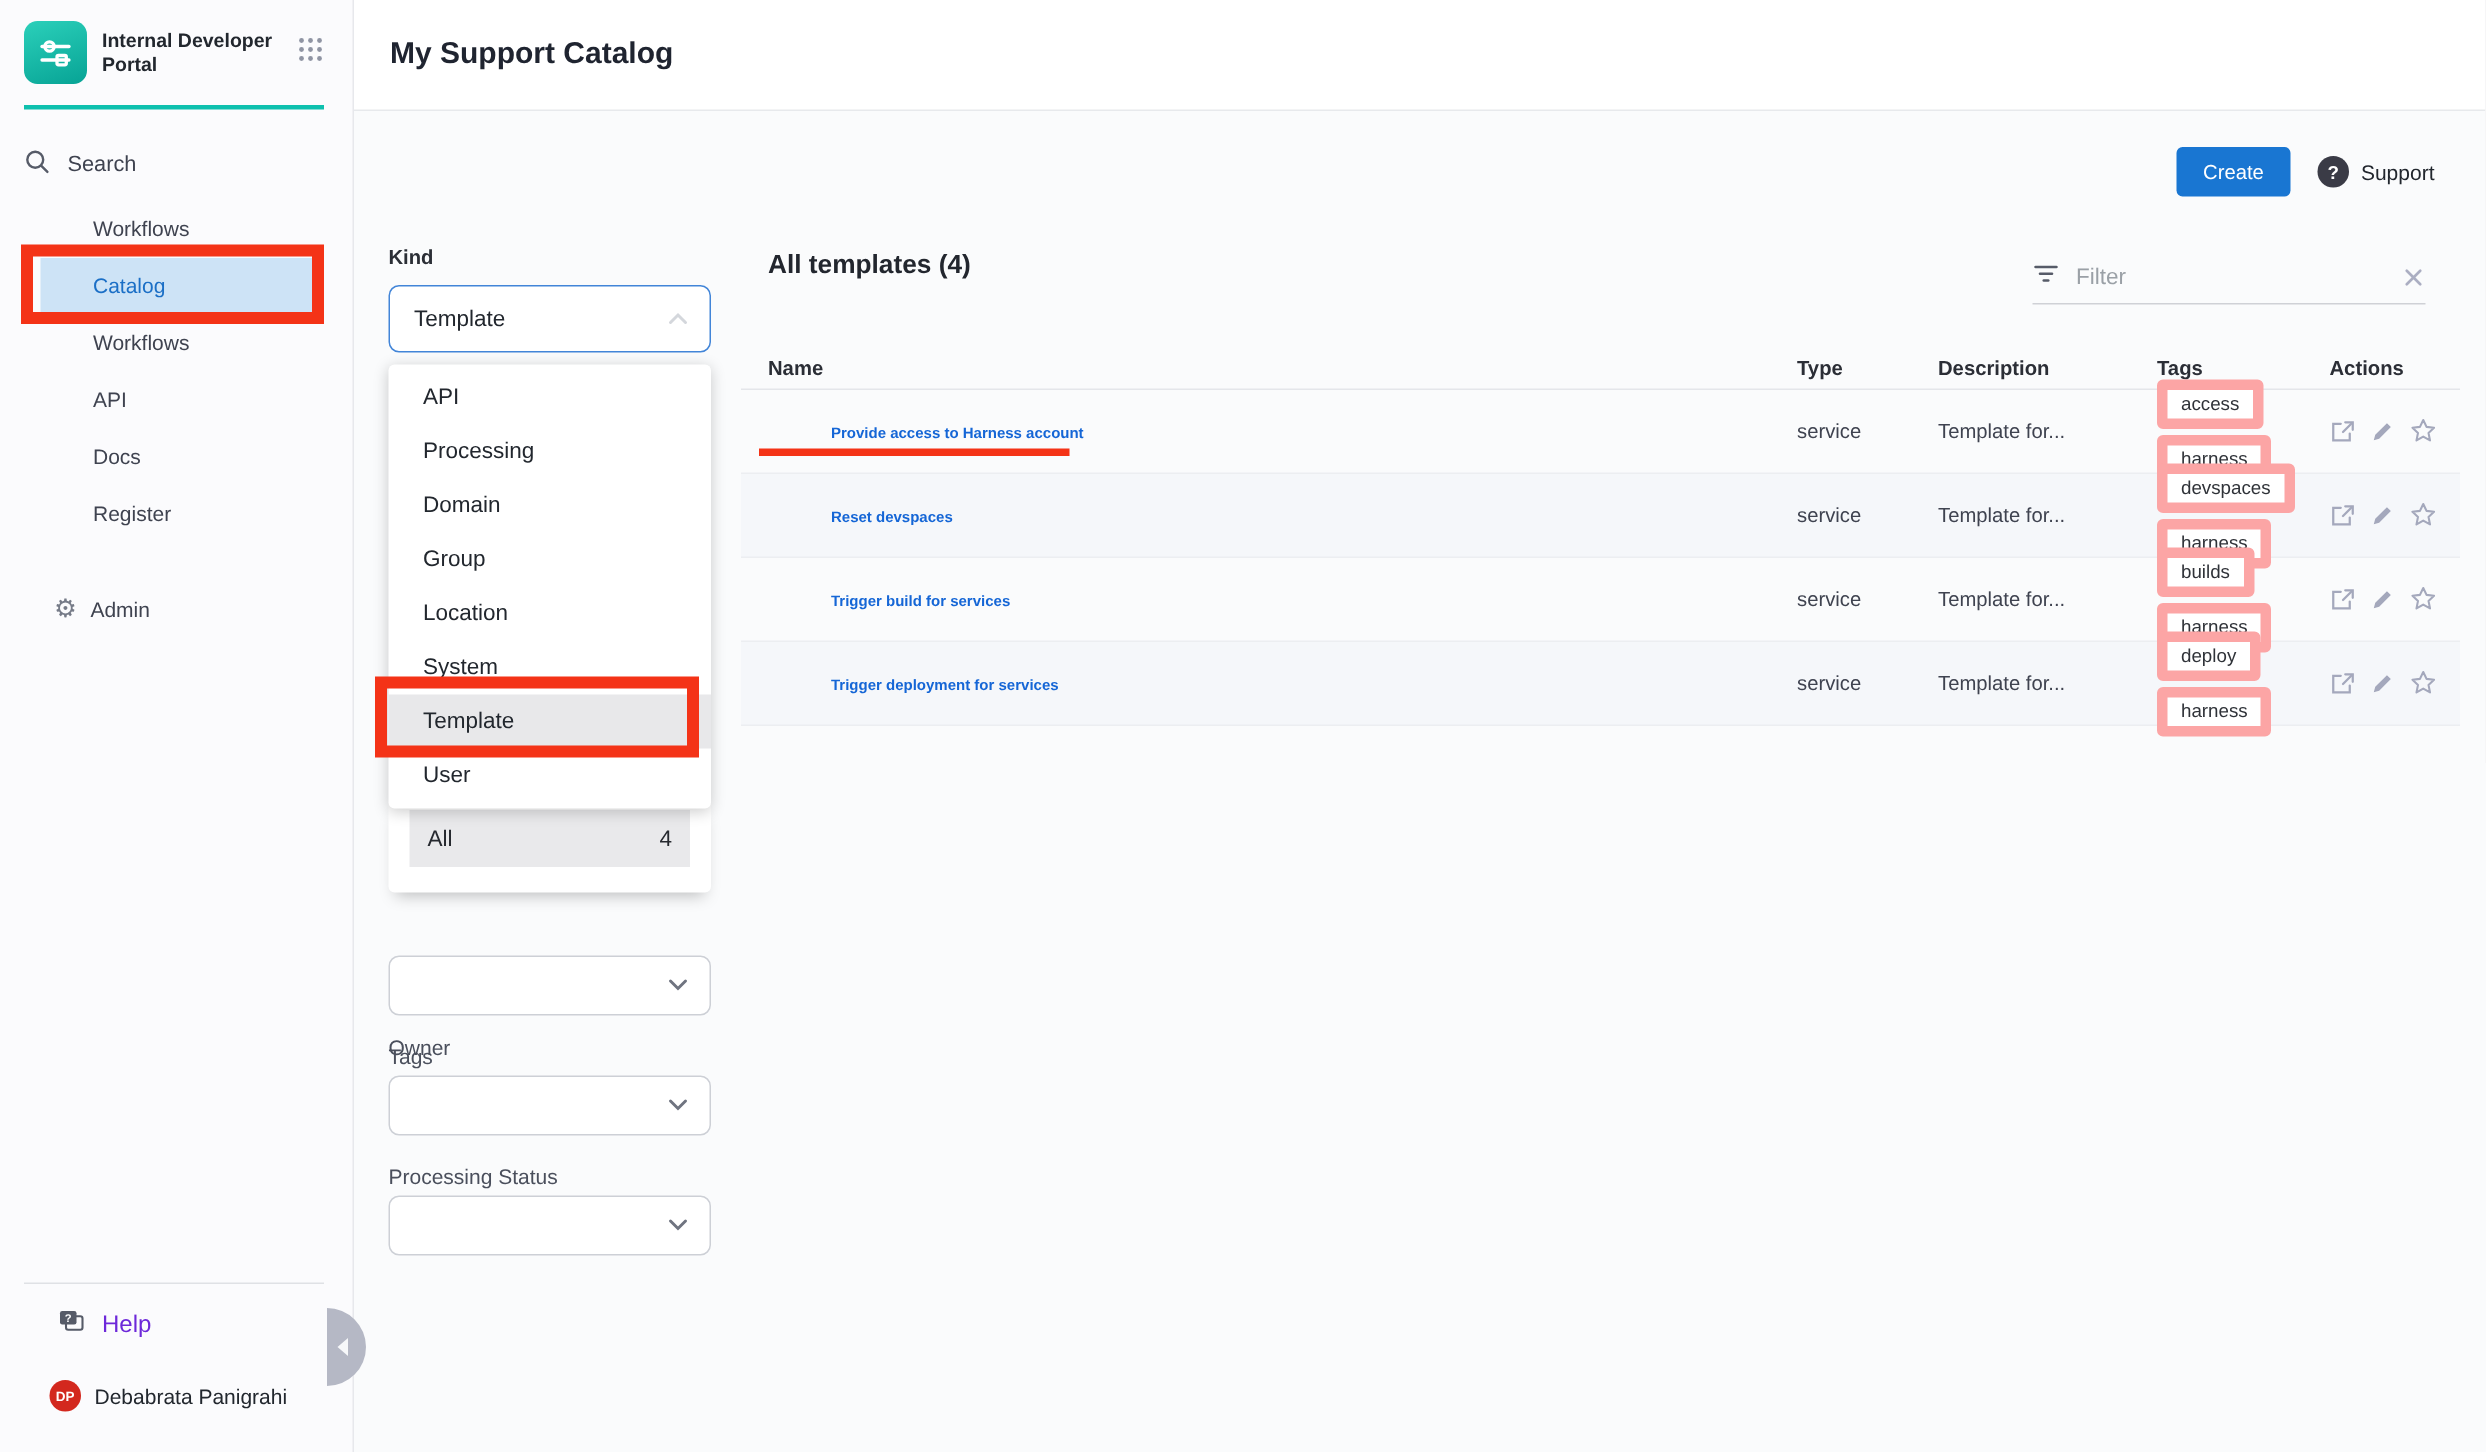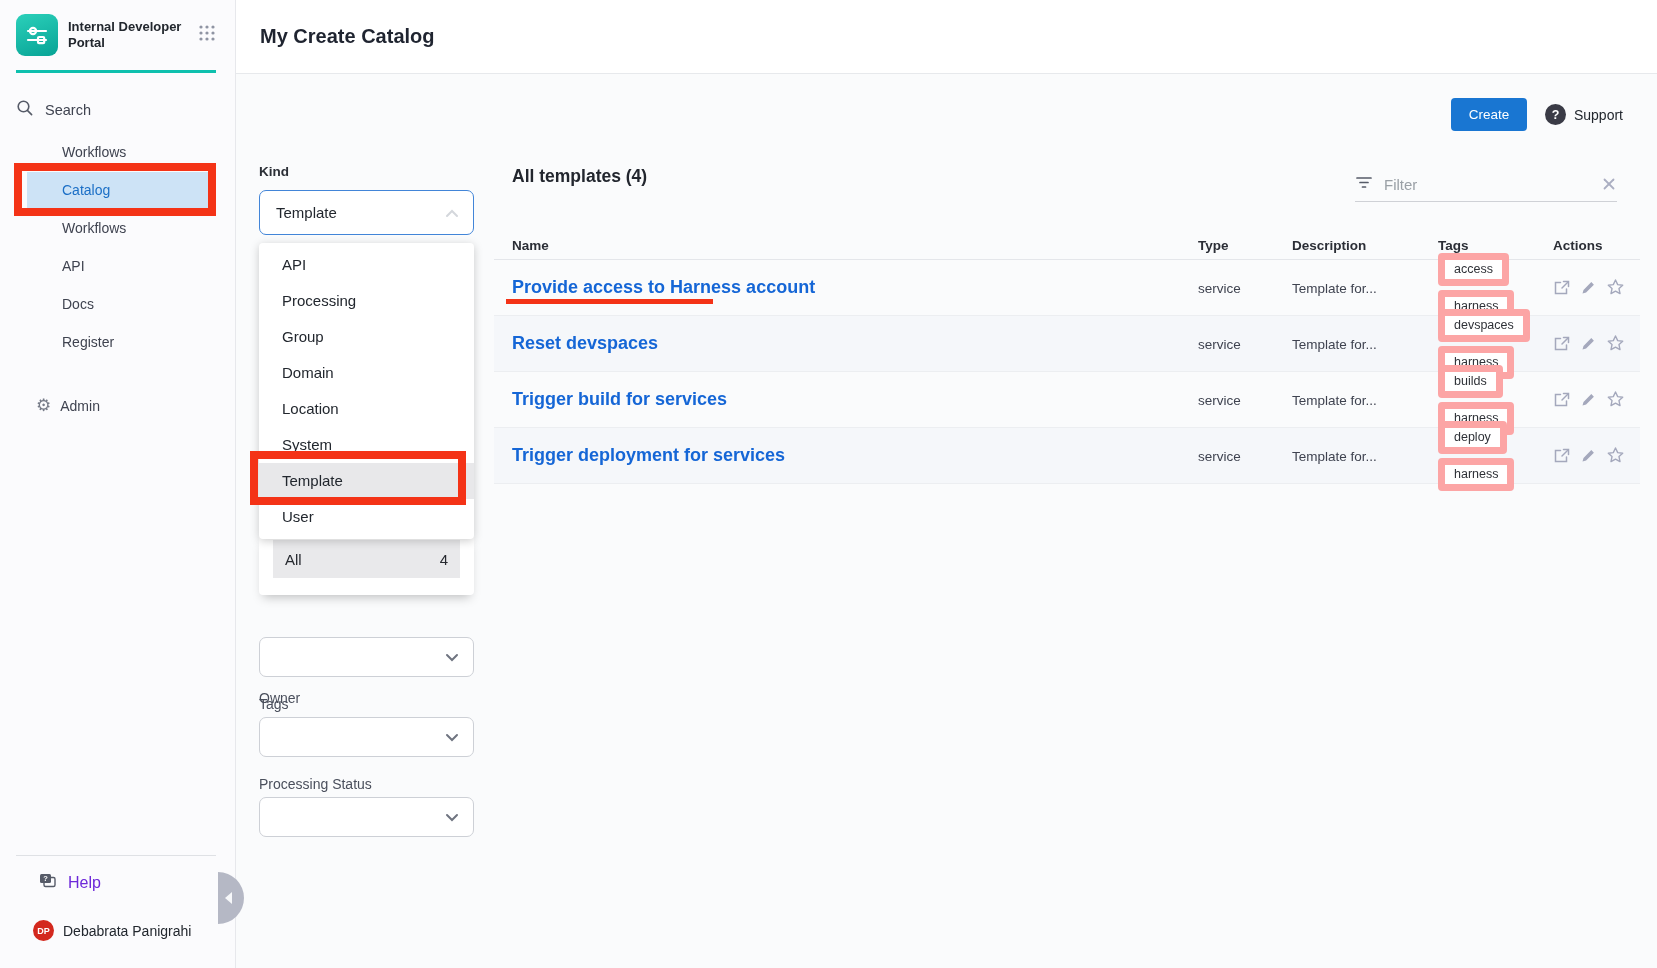--- a/index.html
+++ b/index.html
@@ -72,21 +72,21 @@
   .tbl{position:absolute;left:0;top:158px;width:1146px;}
   .tbl-header{display:flex;align-items:center;height:28px;border-bottom:1px solid #e4e6ea;padding-left:18px;}
   .tbl-header > div{font-size:13.5px;font-weight:bold;color:#2b2e36;}
   .trow{display:flex;align-items:center;height:56px;padding-left:18px;border-bottom:1px solid #eceef1;}
   .trow:nth-child(odd){background:#f5f7fa;}
   .col-name{width:686px;}
   .col-type{width:94px;}
   .col-desc{width:146px;}
   .col-tags{width:115px;}
   .col-actions{flex:1;display:flex;align-items:center;gap:9px;}
-  .row-link{font-size:18px;font-weight:bold;color:var(--link-blue);text-decoration:none;cursor:pointer;}
+  .row-link{font-size:10px;font-weight:bold;color:var(--link-blue);text-decoration:none;cursor:pointer;margin-left:42px;}
   .cell-text{font-size:13.5px;color:#3f4350;}
   .tags-cell{display:flex;flex-direction:column;gap:4px;align-items:flex-start;justify-content:center;}
   .tag-pill{font-size:12.5px;color:#2f3238;background:#fff;border:7px solid #fca5a5;border-radius:4px;padding:2px 9px;line-height:15px;}
   .action-icon{cursor:pointer;display:flex;}
 
   
   .anno{position:absolute;z-index:50;pointer-events:none;}
   .anno-box{border:8px solid var(--annotation-red);}
   .anno-line{background:var(--annotation-red);}
 </style>
@@ -170,21 +170,21 @@
       <span class="avatar">DP</span>
       <span class="user-name">Debabrata Panigrahi</span>
     </div>
   </div>
 
   <div class="collapse-handle">
     <span class="tri"></span>
   </div>
 
   <div class="topbar">
-    <div class="page-title">My Create Catalog</div>
+    <div class="page-title">My Support Catalog</div>
   </div>
 
   <div class="content">
 
     <div class="actions-bar">
       <button class="create-btn">Create</button>
       <div class="support">
         <span class="support-q">?</span>
         <span class="support-lbl">Support</span>
       </div>
@@ -197,22 +197,22 @@
       <span>
         <svg width="14" height="9" viewBox="0 0 14 9">
             <polyline points="2,7 7,2 12,7" fill="none" stroke="#d4d7dc" stroke-width="2" stroke-linecap="round"></polyline>
           </svg>
       </span>
     </div>
 
     <div class="dropdown">
       <div class="dd-item">API</div>
       <div class="dd-item">Processing</div>
+      <div class="dd-item">Domain</div>
       <div class="dd-item">Group</div>
-      <div class="dd-item">Domain</div>
       <div class="dd-item">Location</div>
       <div class="dd-item">System</div>
       <div class="dd-item selected">Template</div>
       <div class="dd-item">User</div>
     </div>
 
     <div class="summary-card">
       <div class="summary-row">
         <span>All</span>
         <span>4</span>

